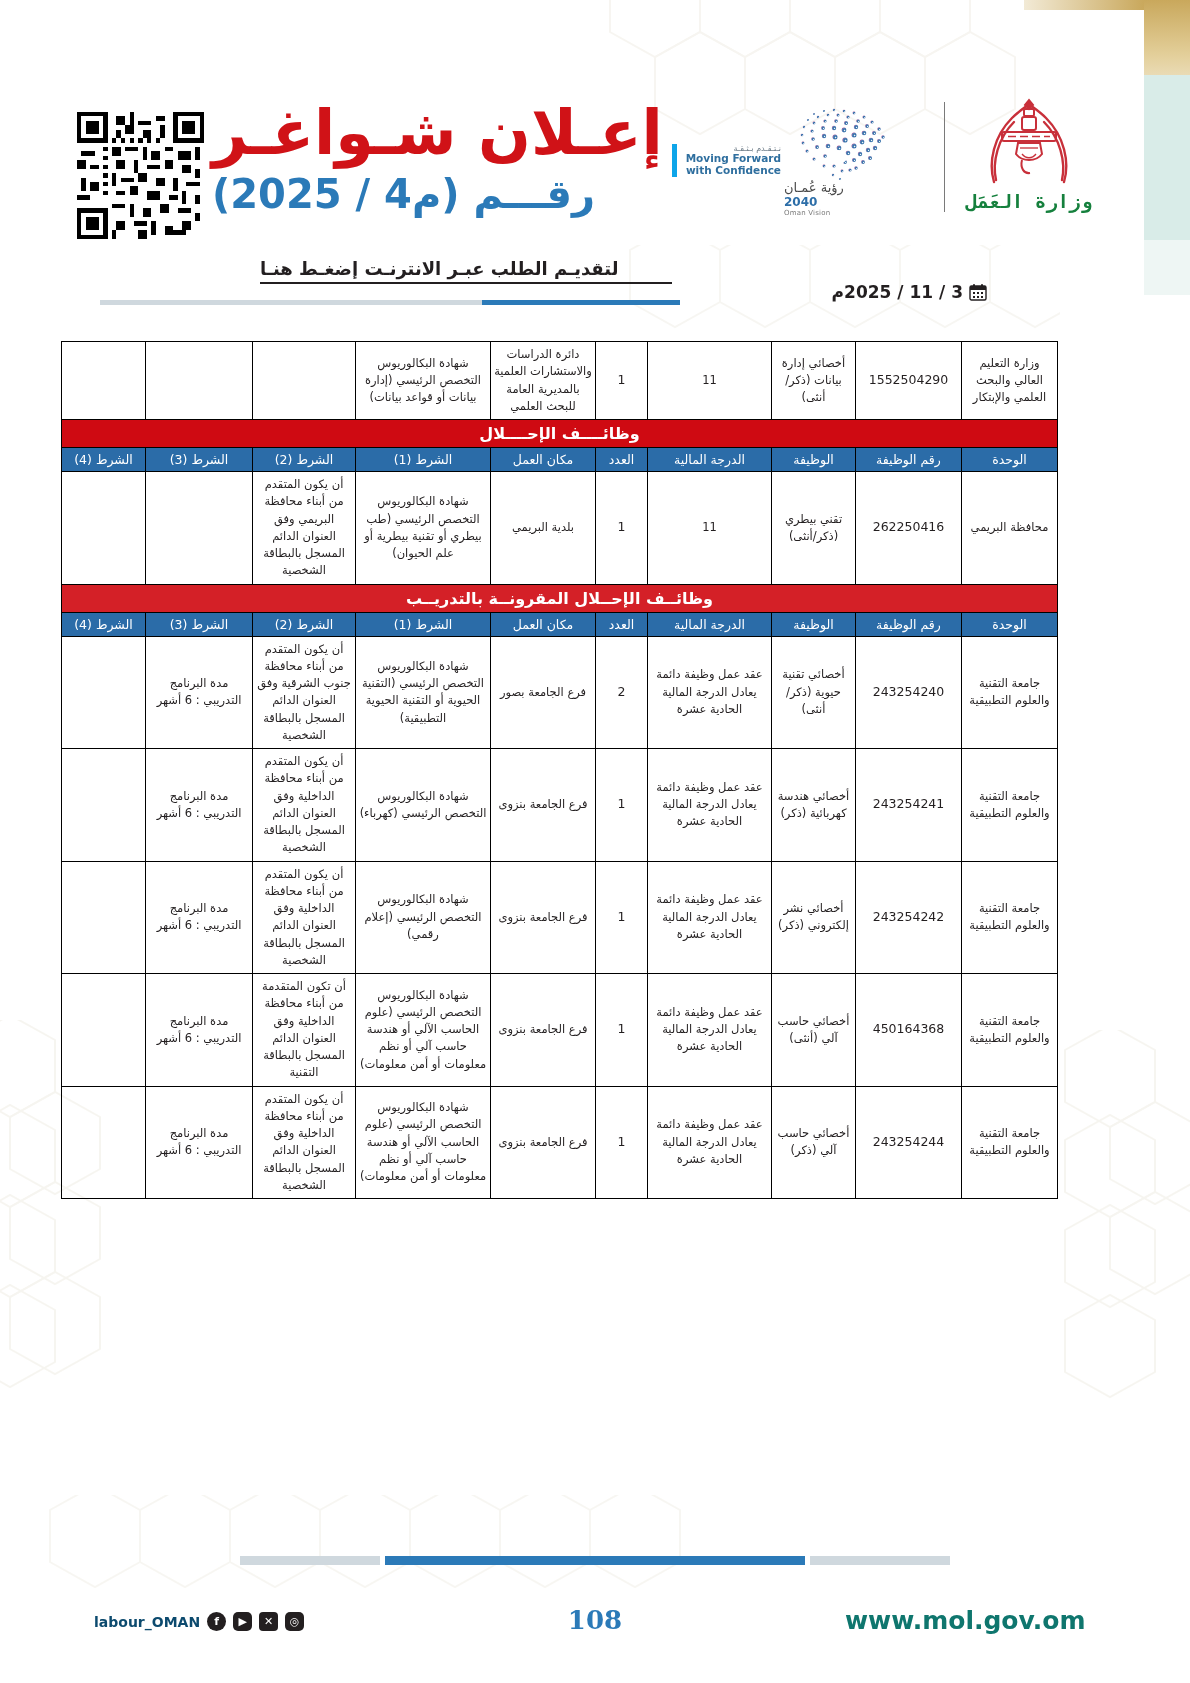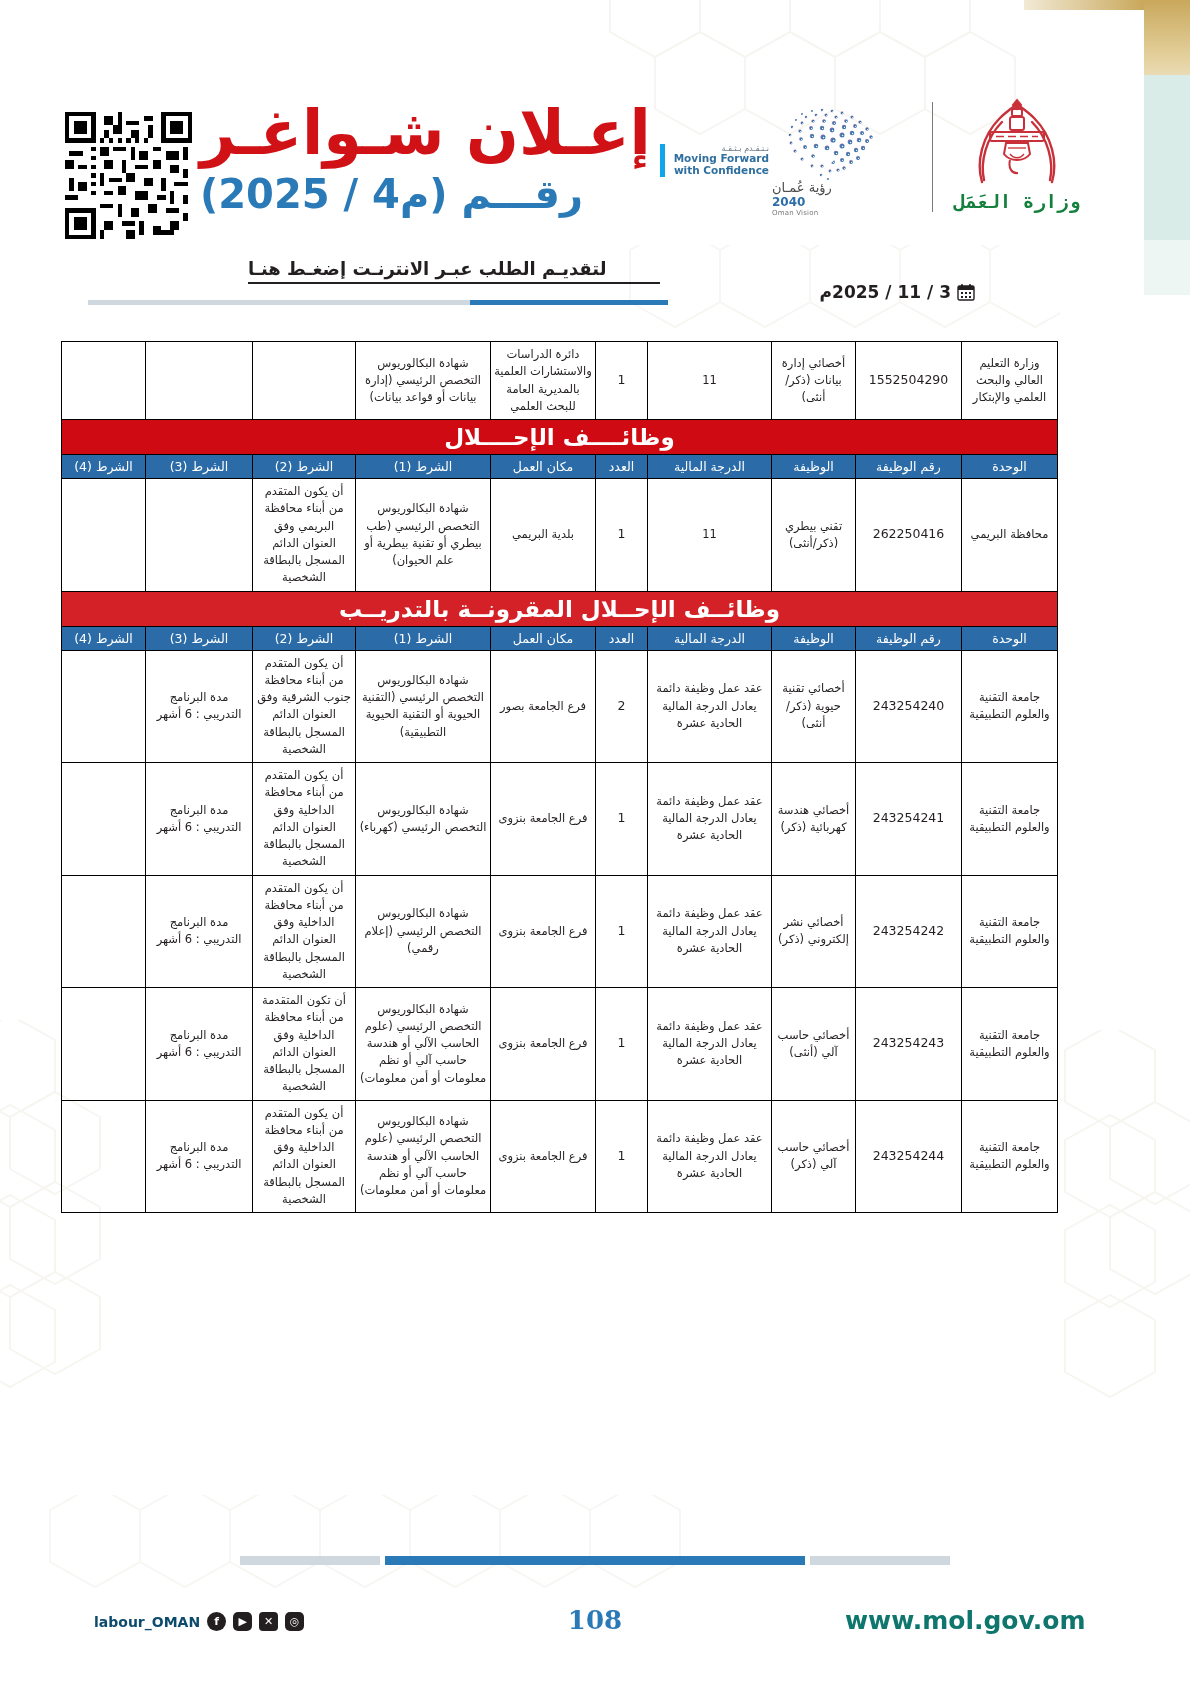--- a/index.html
+++ b/index.html
@@ -30,21 +30,21 @@
   .mint-block{
     position:absolute;top:75px;right:0;width:46px;height:165px;
     background:#d9ece8;z-index:1;
   }
   .mint-block2{
     position:absolute;top:240px;right:0;width:46px;height:55px;
     background:#eef6f4;z-index:1;
   }
 
   
-  .header{position:absolute;top:0;left:0;width:1056px;height:320px;z-index:3;}
+  .header{position:absolute;top:0;left:12px;width:1056px;height:320px;z-index:3;}
   .qr-box{position:absolute;left:65px;top:112px;width:127px;height:127px;}
   .qr-box svg{display:block;width:127px;height:127px;}
 
   .title-wrap{position:absolute;left:200px;top:100px;width:460px;text-align:left;}
   .title-main{
     font-size:62px;font-weight:bold;color:#d01217;line-height:1.05;
     letter-spacing:-1px;direction:rtl;text-align:left;
     font-family:"DejaVu Sans","Liberation Sans",sans-serif;
   }
   .title-sub{
@@ -98,21 +98,21 @@
     direction:rtl;
   }
   table.vac td,table.vac th{
     border:1px solid #000;vertical-align:middle;text-align:center;
     padding:4px 3px;
     font-family:"DejaVu Sans","Liberation Sans",sans-serif;
   }
   td.cell{font-size:11.5px;line-height:1.5;color:#231f20;}
   td.num{font-size:12.5px;font-family:"DejaVu Serif","Liberation Serif",serif;}
   .band{
-    background:#cf0a12;color:#fff;font-size:23px;font-weight:bold;
+    background:#cf0a12;color:#fff;font-size:16px;font-weight:bold;
     letter-spacing:1px;padding:12px 0;border:1px solid #000;
   }
   .band.b2{background:#d42027;}
   th.hdr{
     background:#2b6ca8;color:#fff;font-size:12.5px;font-weight:normal;
     padding:6px 2px;border:1px solid #000;
   }
 
   
   col.c-unit{width:96px;}
@@ -580,27 +580,27 @@
           <td class="cell">عقد عمل وظيفة دائمة يعادل الدرجة المالية الحادية عشرة</td>
           <td class="cell num">1</td>
           <td class="cell">فرع الجامعة بنزوى</td>
           <td class="cell">شهادة البكالوريوس التخصص الرئيسي (إعلام رقمي)</td>
           <td class="cell">أن يكون المتقدم من أبناء محافظة الداخلية وفق العنوان الدائم المسجل بالبطاقة الشخصية</td>
           <td class="cell">مدة البرنامج التدريبي : 6 أشهر</td>
           <td class="cell"></td>
         </tr>
         <tr>
           <td class="cell">جامعة التقنية والعلوم التطبيقية</td>
-          <td class="cell num">243254243</td>
+          <td class="cell num">450164368</td>
           <td class="cell">أخصائي حاسب آلي (أنثى)</td>
           <td class="cell">عقد عمل وظيفة دائمة يعادل الدرجة المالية الحادية عشرة</td>
           <td class="cell num">1</td>
           <td class="cell">فرع الجامعة بنزوى</td>
           <td class="cell">شهادة البكالوريوس التخصص الرئيسي (علوم الحاسب الآلي أو هندسة حاسب آلي أو نظم معلومات أو أمن معلومات)</td>
-          <td class="cell">أن تكون المتقدمة من أبناء محافظة الداخلية وفق العنوان الدائم المسجل بالبطاقة الشخصية</td>
+          <td class="cell">أن تكون المتقدمة من أبناء محافظة الداخلية وفق العنوان الدائم المسجل بالبطاقة التقنية</td>
           <td class="cell">مدة البرنامج التدريبي : 6 أشهر</td>
           <td class="cell"></td>
         </tr>
         <tr>
           <td class="cell">جامعة التقنية والعلوم التطبيقية</td>
           <td class="cell num">243254244</td>
           <td class="cell">أخصائي حاسب آلي (ذكر)</td>
           <td class="cell">عقد عمل وظيفة دائمة يعادل الدرجة المالية الحادية عشرة</td>
           <td class="cell num">1</td>
           <td class="cell">فرع الجامعة بنزوى</td>

